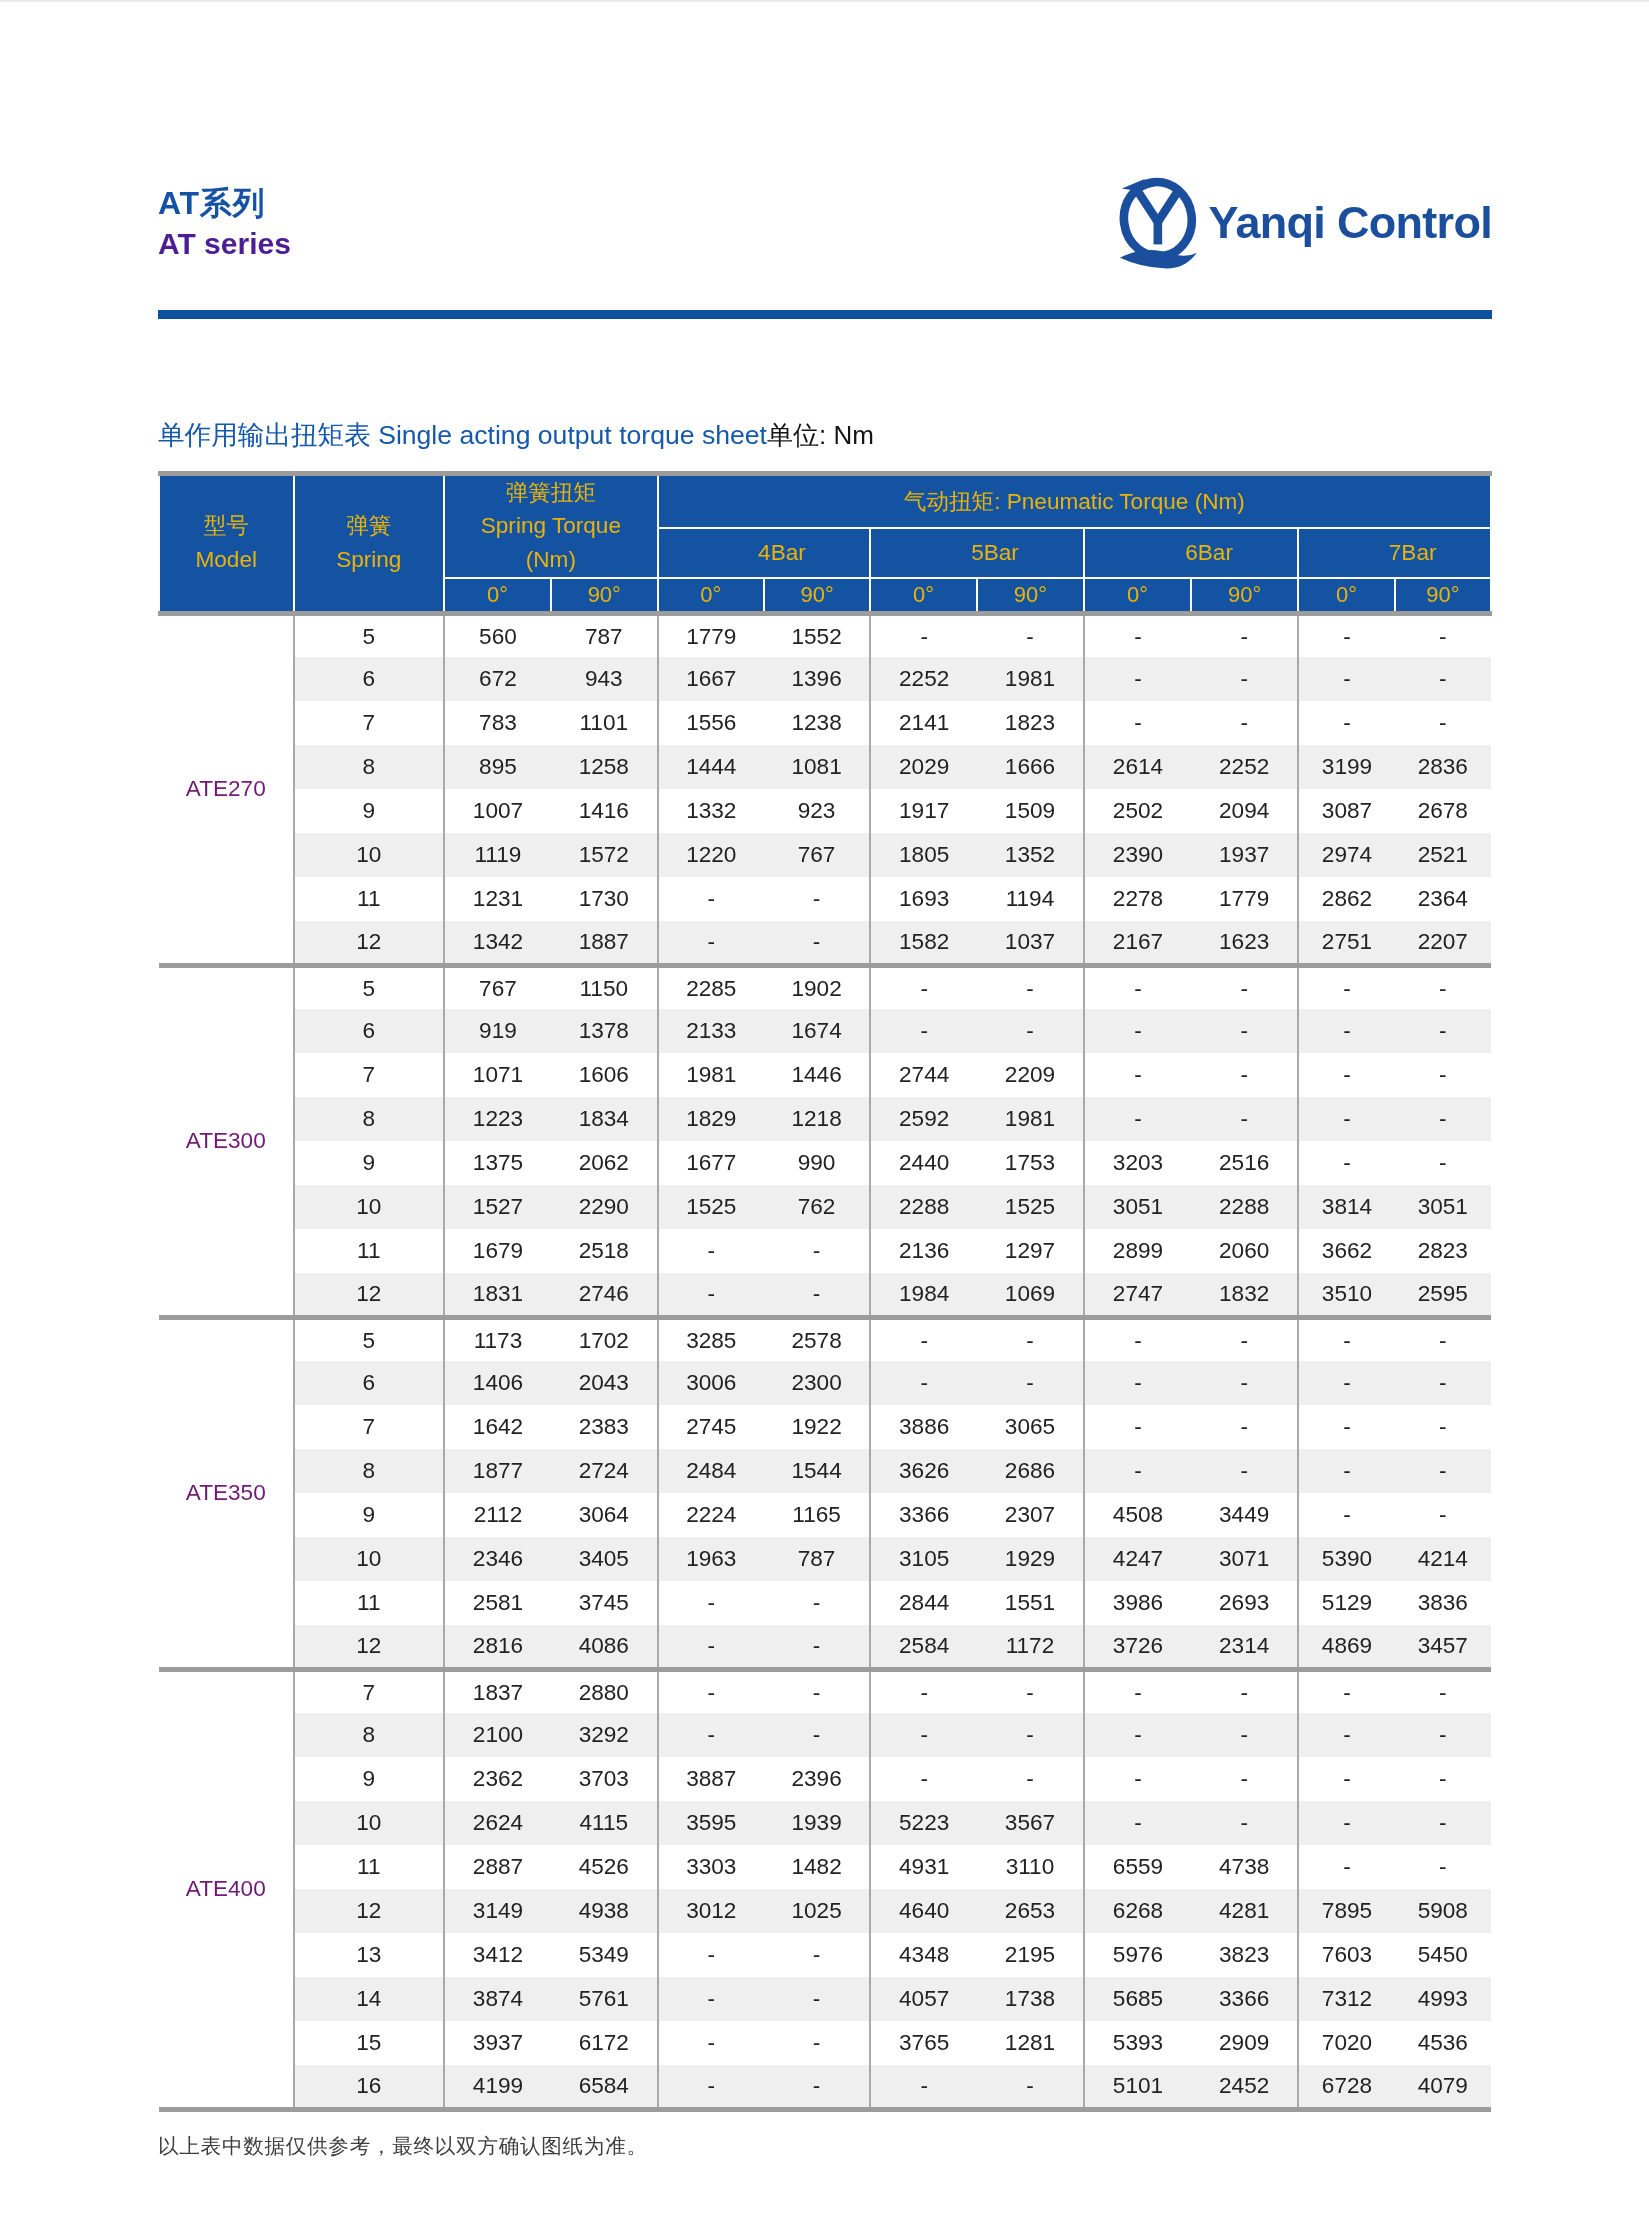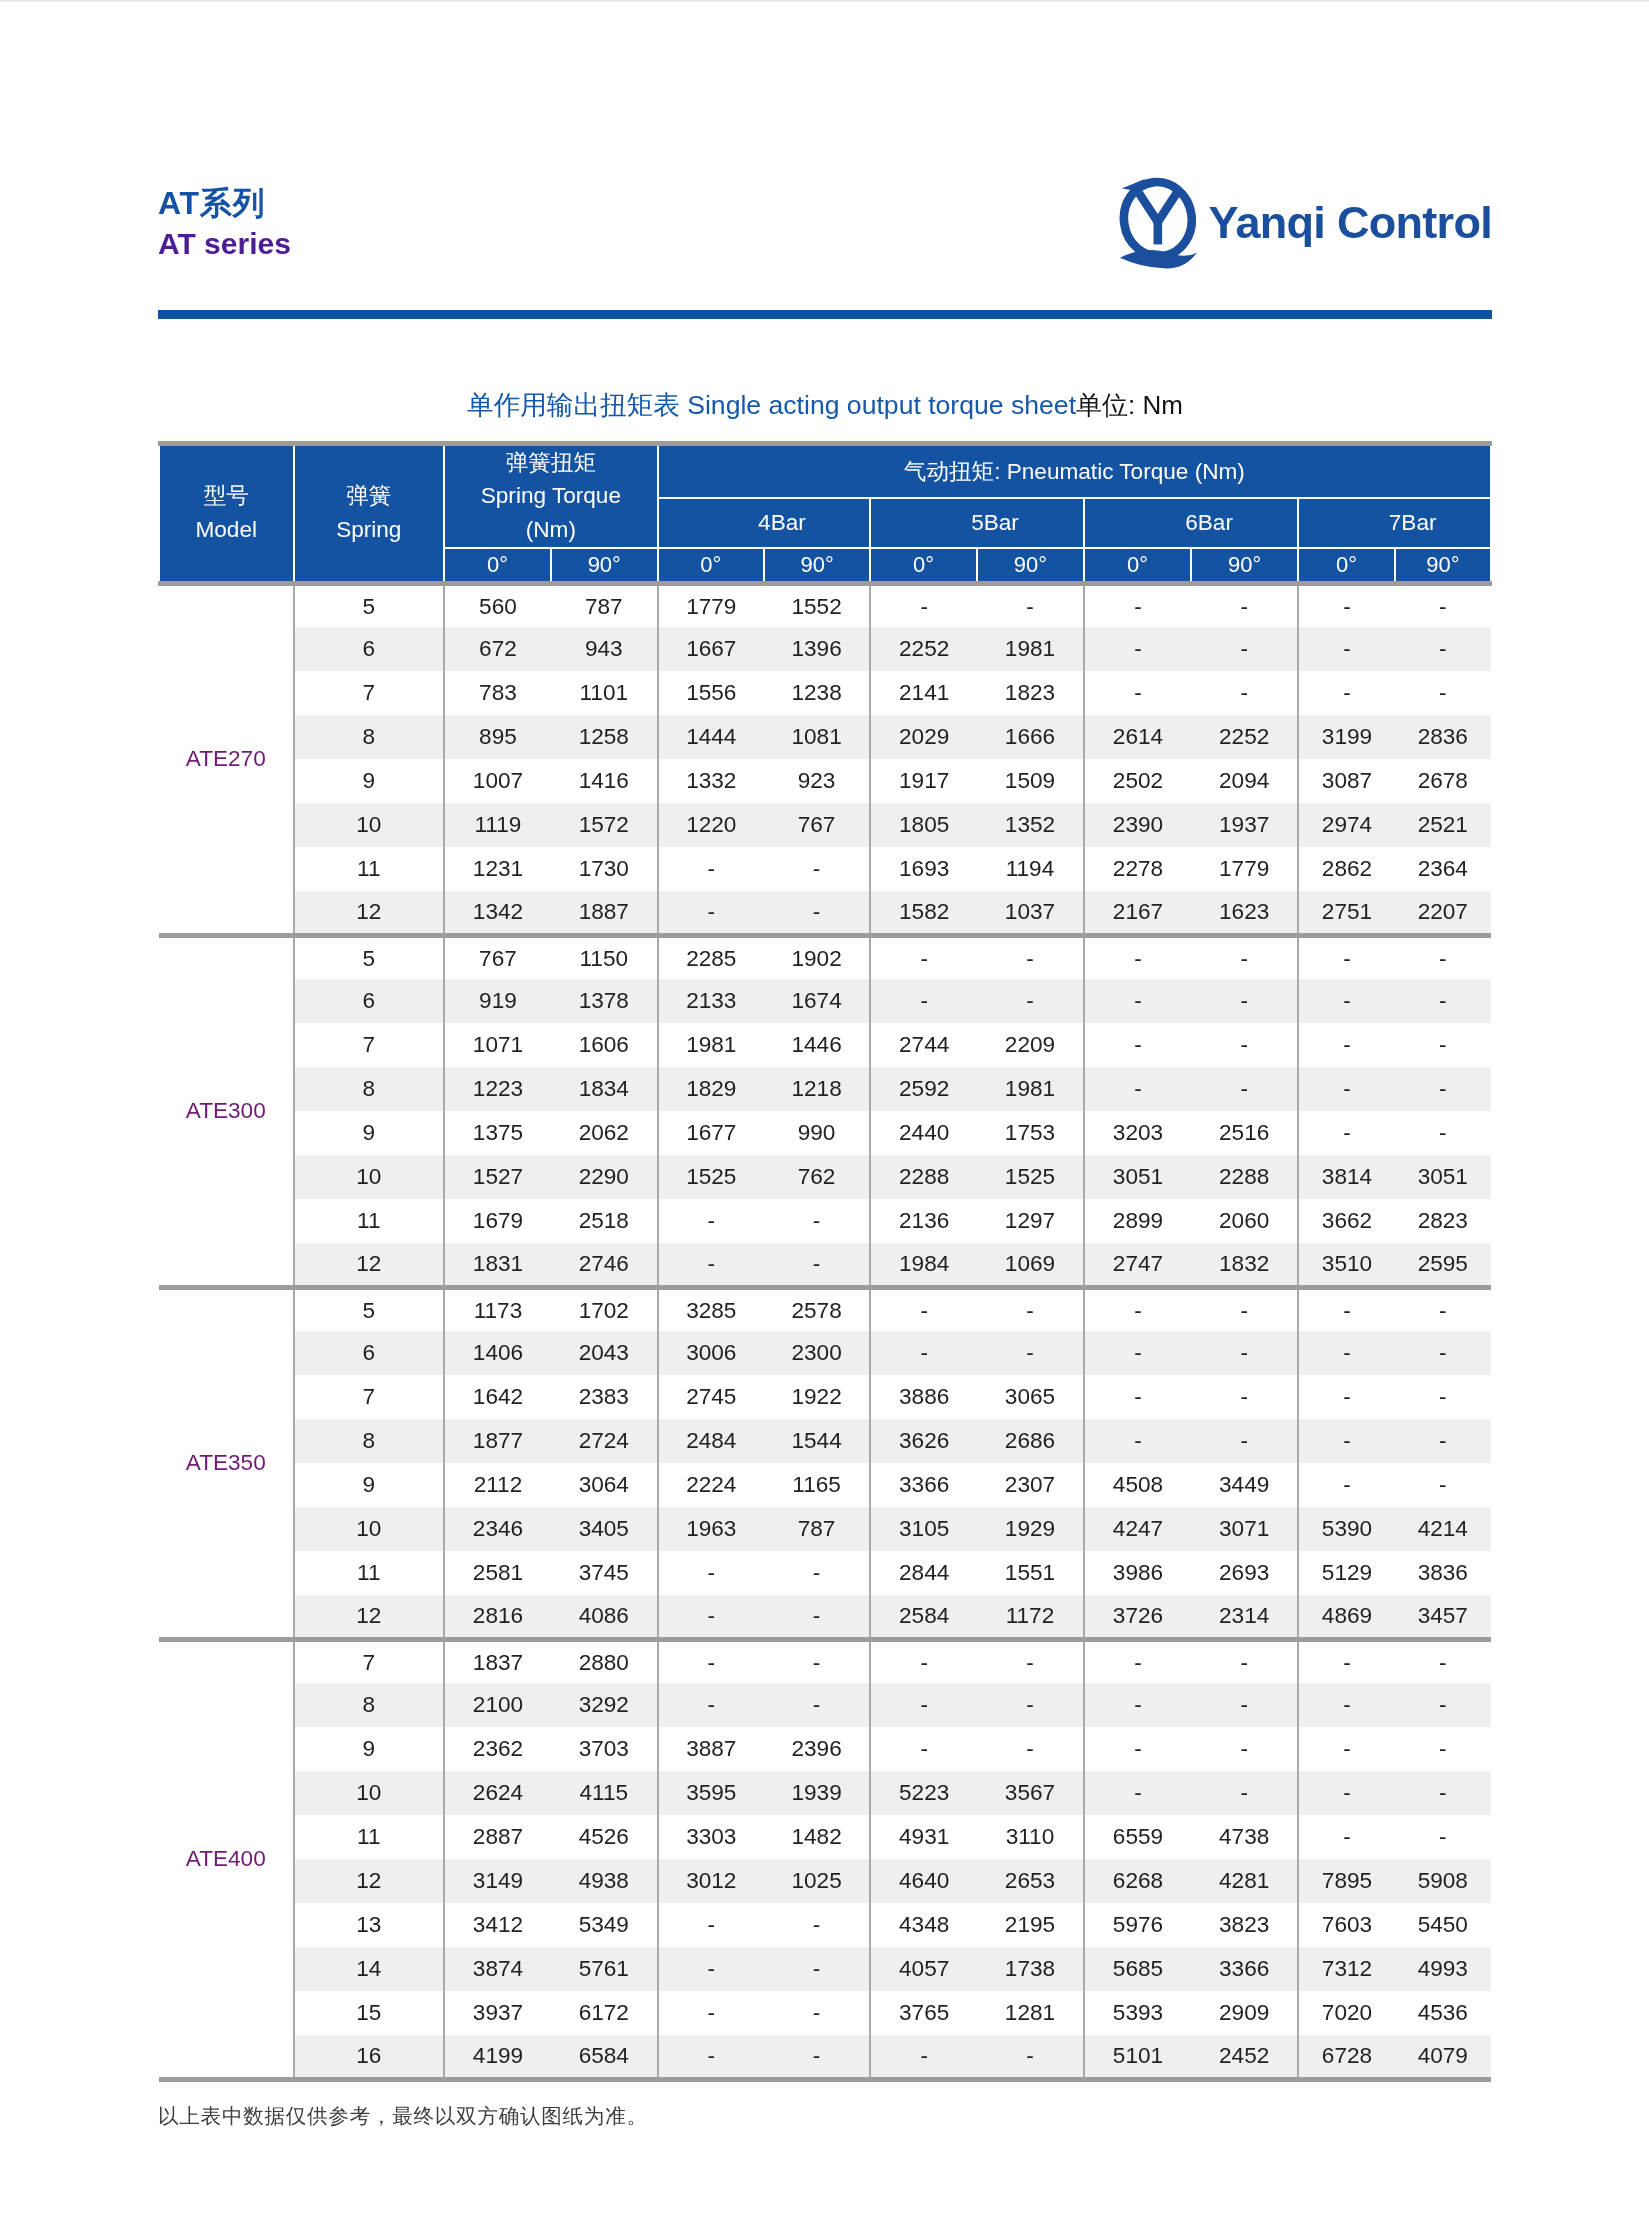--- a/index.html
+++ b/index.html
@@ -15,28 +15,28 @@
   .banner { margin-top:158px; display:flex; justify-content:space-between; align-items:center; }
   .series-block { line-height:1.0; }
   .series-zh { font-size:32px; font-weight:700; color:#1552a5; letter-spacing:0.7px; }
   .series-en { font-size:30px; font-weight:700; color:#4c1d95; margin-top:10px; letter-spacing:0px; }
   .logo-block { display:flex; align-items:center; gap:8px; }
   .logo-mark { width:85px; height:105px; }
   .logo-text { font-size:45px; font-weight:700; color:#1b4f9e; letter-spacing:-0.7px; }
   .blue-rule { height:8.6px; background:#0e51a1; margin-top:35px; }
 
   
-  .sheet-title-row { margin-top:68px; display:flex; justify-content:center; align-items:flex-end; }
+  .sheet-title-row { margin-top:98px; display:flex; justify-content:flex-start; align-items:flex-end; }
   .sheet-title { font-size:26.6px; color:#1659ab; }
   .unit-label { font-size:26px; color:#141414; }
 
   
   table.torque { width:100%; border-collapse:collapse; table-layout:fixed; margin-top:18px;
     border-top:5.3px solid #9c9c9c; border-bottom:5.3px solid #9c9c9c; }
-  thead th { background:#1453a2; color:#ffffff; font-weight:400; border:2.7px solid #ffffff; }
+  thead th { background:#1453a2; color:#eab308; font-weight:400; border:2.7px solid #ffffff; }
   th.h-main  { font-size:22.6px; line-height:1.5; }
   th.h-pneu  { font-size:22.6px; height:45px; }
   th.h-bar   { font-size:22.6px; height:41px;padding-left:36px; }
   th.h-deg   { font-size:22px; height:35px; }
   tbody { border-top:5.3px solid #9c9c9c; }
   tbody td { height:44px; text-align:center; vertical-align:middle; font-size:22.6px; color:#222222; background:#ffffff; }
   tbody tr.alt td { background:#efefef; }
   tbody td.model-cell { background:#ffffff !important; font-size:22.6px; color:#701a75; }
   tbody td.sep { border-left:2.7px solid #a9a9a9; }
   .footnote { margin-top:20px; font-size:20.6px; color:#3d3d3d; letter-spacing:0.7px; }

